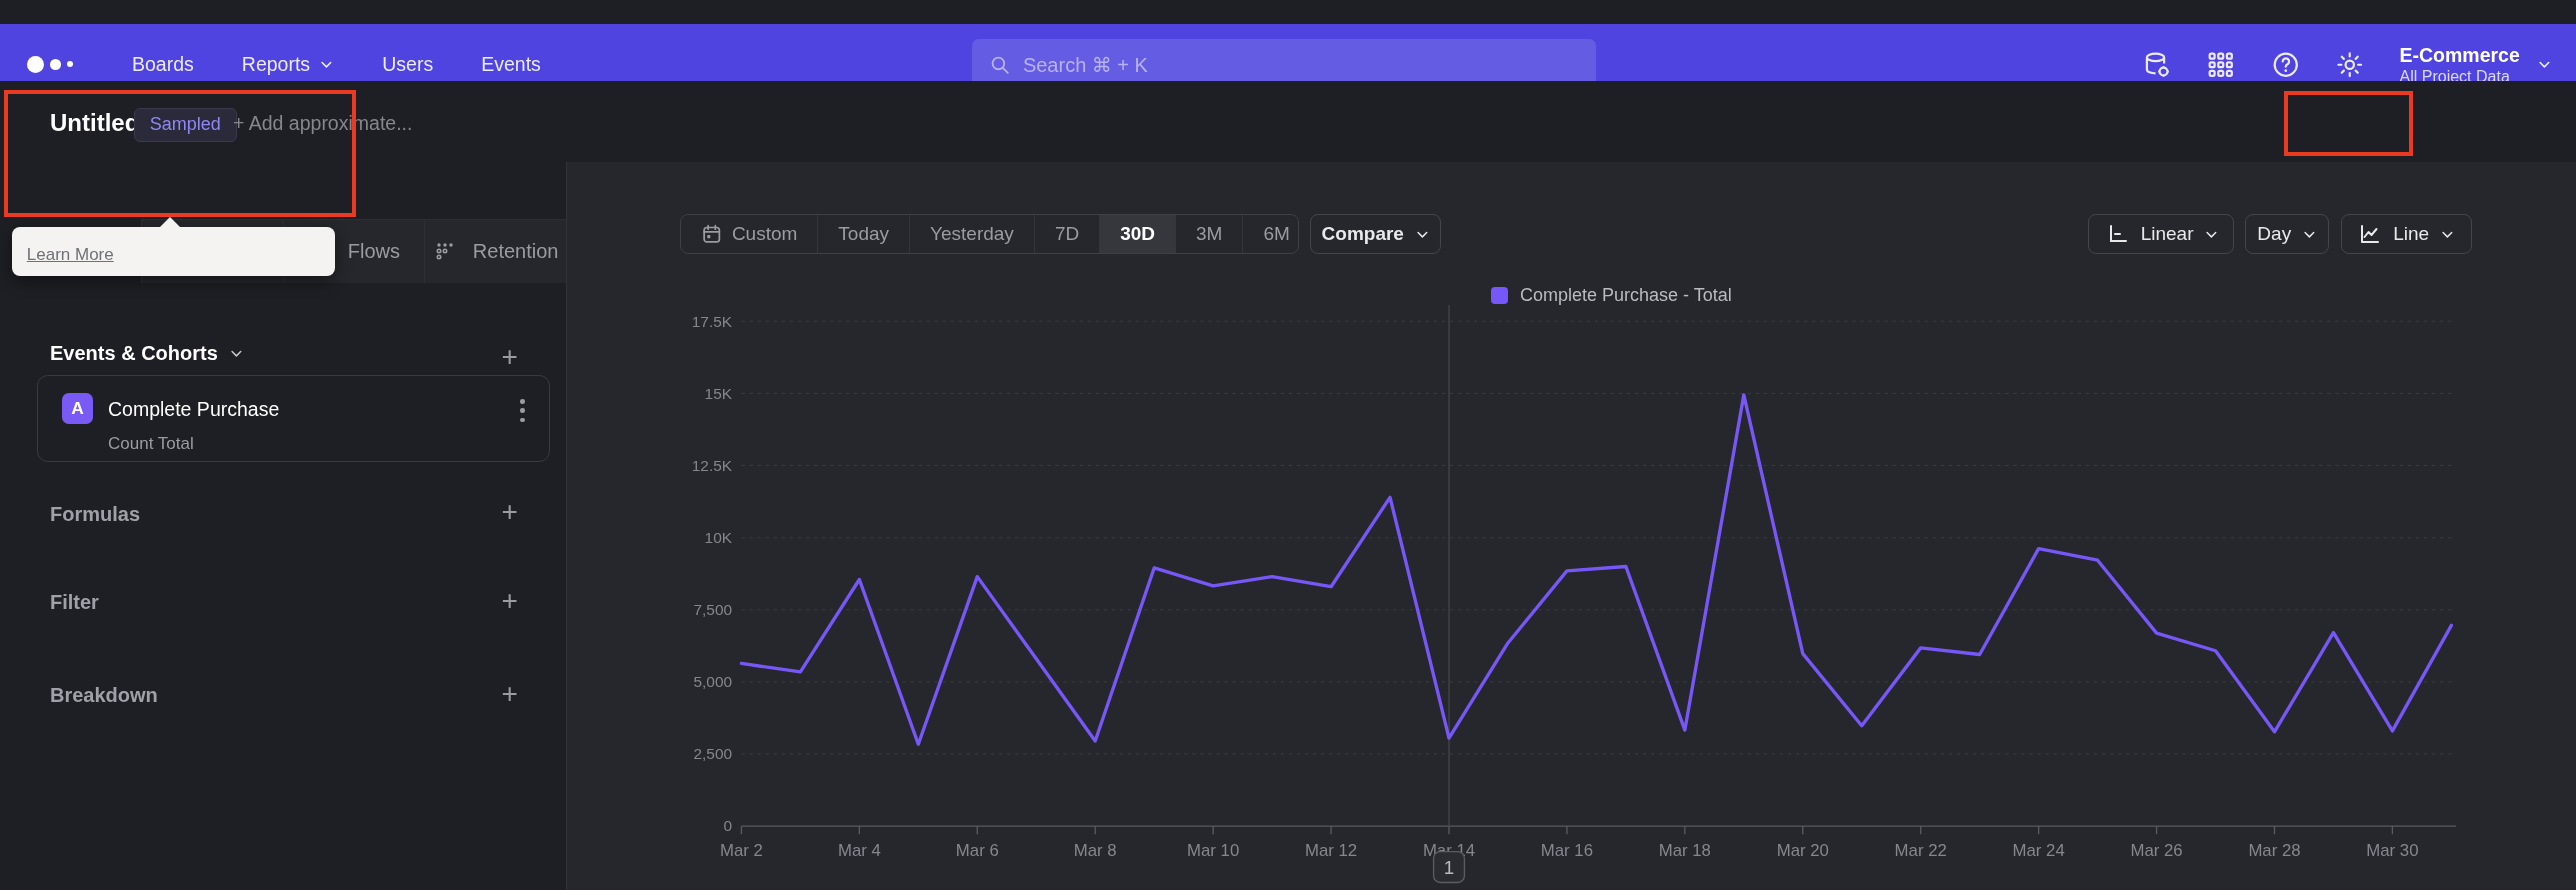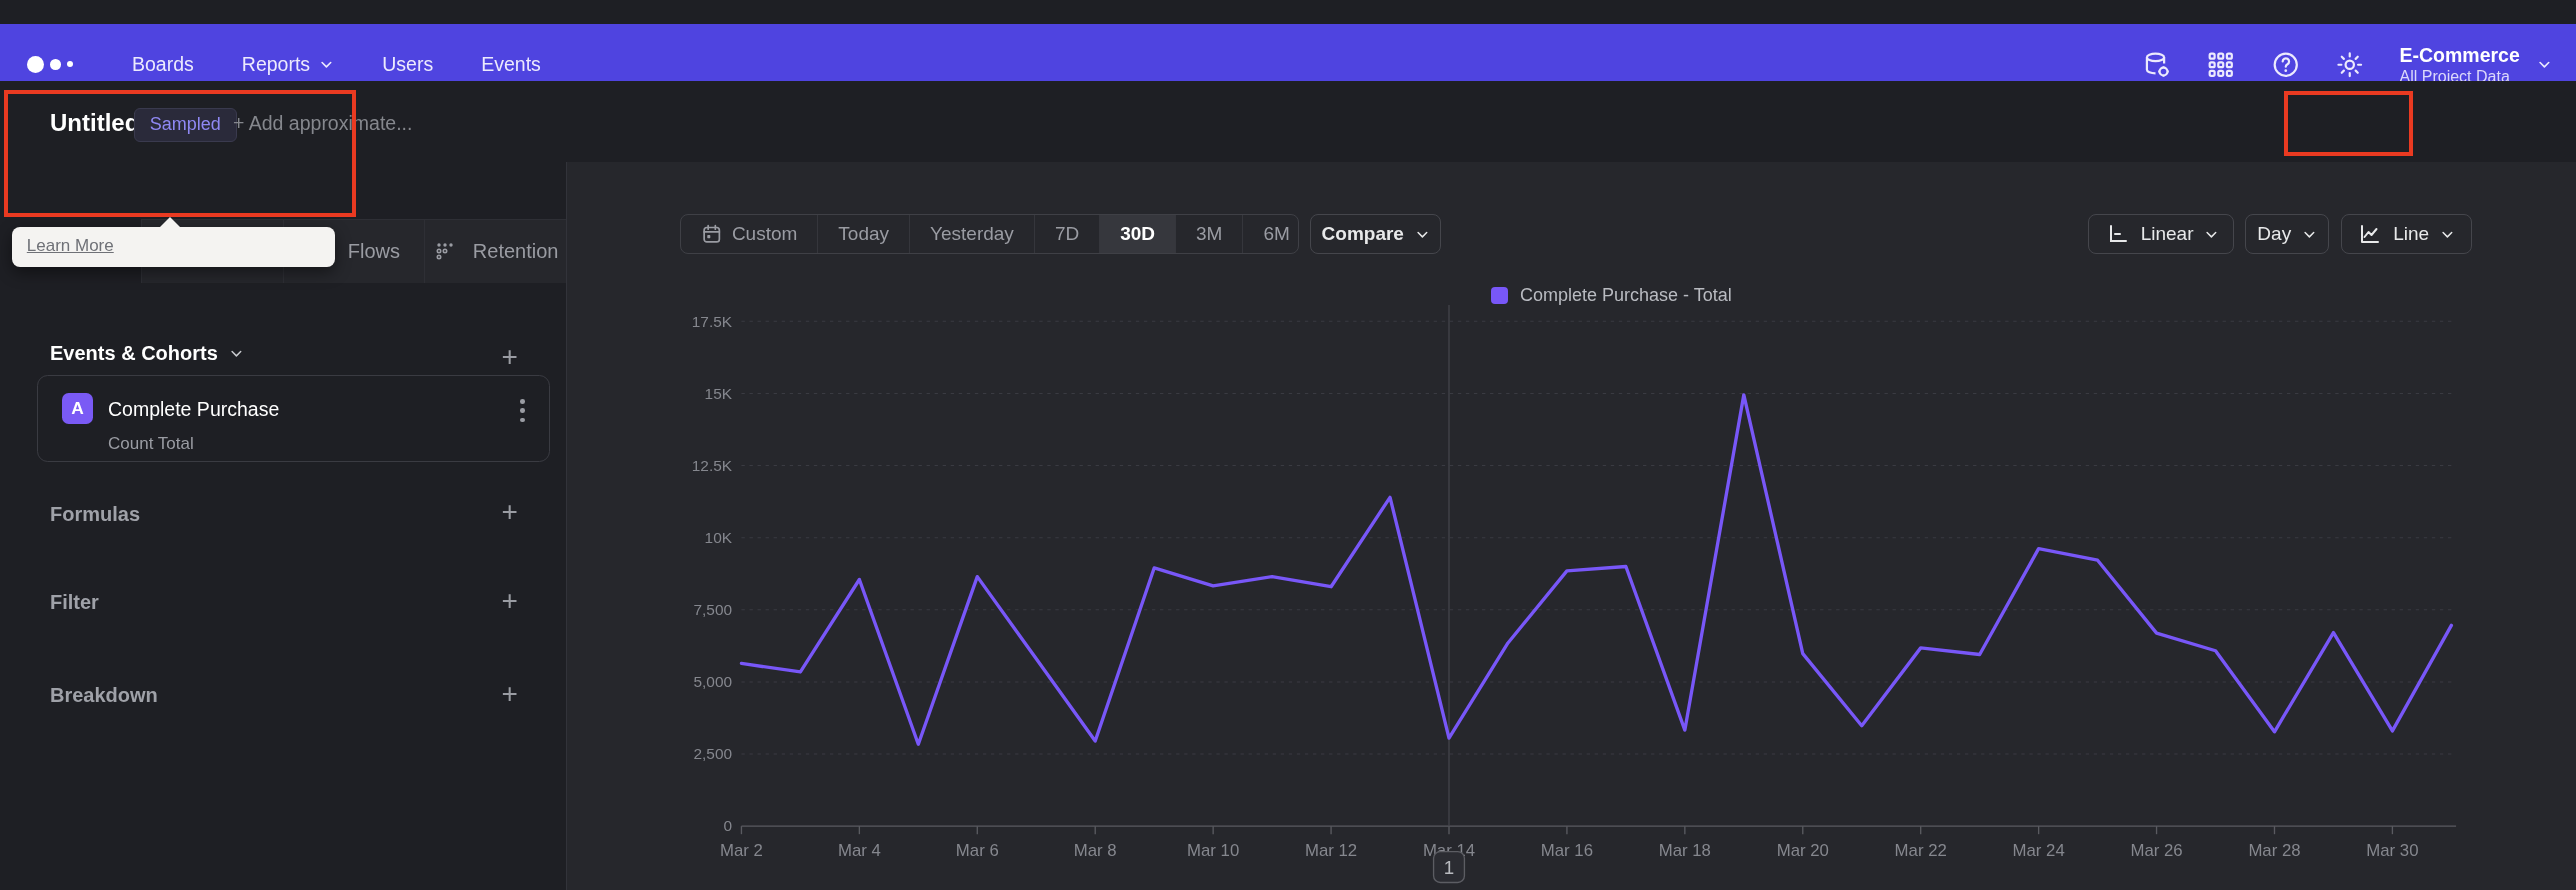--- a/index.html
+++ b/index.html
@@ -32,21 +32,21 @@
   .knob { position:absolute; right:2px; top:2px; width:32px; height:32px; background:#fff; border-radius:50%; display:flex; align-items:center; justify-content:center; }
   .dots3 { position:absolute; left:2410px; top:115px; width:27px; display:flex; gap:4px; cursor:pointer; }
   .dots3 b { width:6px; height:6px; background:#e7e8ea; border-radius:50%; }
   .vdiv { position:absolute; left:2458px; top:98px; width:1.3px; height:43px; background:#3a3b41; }
   .save { position:absolute; left:2477px; top:97px; width:64px; height:42px; background:var(--btn,#8d8bf3); border:none; border-radius:6.7px; color:#fff; font-size:19px; font-weight:bold; font-family:inherit; cursor:pointer; }
 
   
   .tip { position:absolute; left:12px; top:146px; width:323px; background:#f4f3f1; border-radius:8px; padding:9.4px 14.8px 10.7px; z-index:30; box-shadow:0 5.4px 16px rgba(0,0,0,.45); }
   .tip:before { content:""; position:absolute; left:148px; top:-10px; border-left:10.7px solid transparent; border-right:10.7px solid transparent; border-bottom:10.7px solid #f4f3f1; }
   .tip .l1 { font-size:17.4px; font-weight:bold; color:#2c2c2e; }
-  .tip .l2 { font-size:17px; color:#6f7177; text-decoration:underline; margin-top:0; display:inline-block; }
+  .tip .l2 { font-size:17px; color:#6f7177; text-decoration:underline; margin-top:9px; display:inline-block; }
 
   
   .redbox { position:absolute; border:4.7px solid var(--red,#ea3a21); z-index:40; pointer-events:none; }
   .rb1 { left:4px; top:90px; width:352px; height:127px; }
   .rb2 { left:2284px; top:91px; width:129px; height:65px; }
 
   
   .bodywrap { position:absolute; left:0; top:162px; width:2576px; height:728px; display:flex; }
   .aside { position:relative; width:567px; height:100%; background:#1e1f24; border-right:1.3px solid #32333a; }
   .main { position:relative; flex:1; background:#26272c; }
@@ -100,20 +100,27 @@
       <svg class="chev" viewBox="0 0 24 24">
           <path d="M5 9l7 7 7-7" fill="none" stroke="#eceafd" stroke-width="2.6" stroke-linecap="round" stroke-linejoin="round"></path>
         </svg>
     </span>
     <span class="nav-item">
         <span>Users</span>
       </span>
     <span class="nav-item">
         <span>Events</span>
       </span>
+  </div>
+  <div class="search">
+    <svg width="21.5" height="21.5" viewBox="0 0 24 24">
+        <circle cx="10.5" cy="10.5" r="6.5" fill="none" stroke="#b7b2f0" stroke-width="2"></circle>
+        <path d="M15.5 15.5L21 21" stroke="#b7b2f0" stroke-width="2" stroke-linecap="round"></path>
+      </svg>
+    <span class="ph">Search  ⌘ + K</span>
   </div>
   <div class="nav-right">
     <svg class="nav-ic" viewBox="0 0 24 24">
       <ellipse cx="11" cy="6" rx="7" ry="3" fill="none" stroke="#eceafd" stroke-width="1.8"></ellipse>
       <path d="M4 6v10c0 1.7 3.1 3 7 3" fill="none" stroke="#eceafd" stroke-width="1.8"></path>
       <path d="M18 6v5" fill="none" stroke="#eceafd" stroke-width="1.8"></path>
       <circle cx="17.5" cy="17.5" r="3.2" fill="none" stroke="#eceafd" stroke-width="1.8"></circle>
       <g stroke="#eceafd" stroke-width="1.6">
           <path d="M17.5 13.2v1.2M17.5 20.6v1.2M13.2 17.5h1.2M20.6 17.5h1.2"></path>
         </g>

